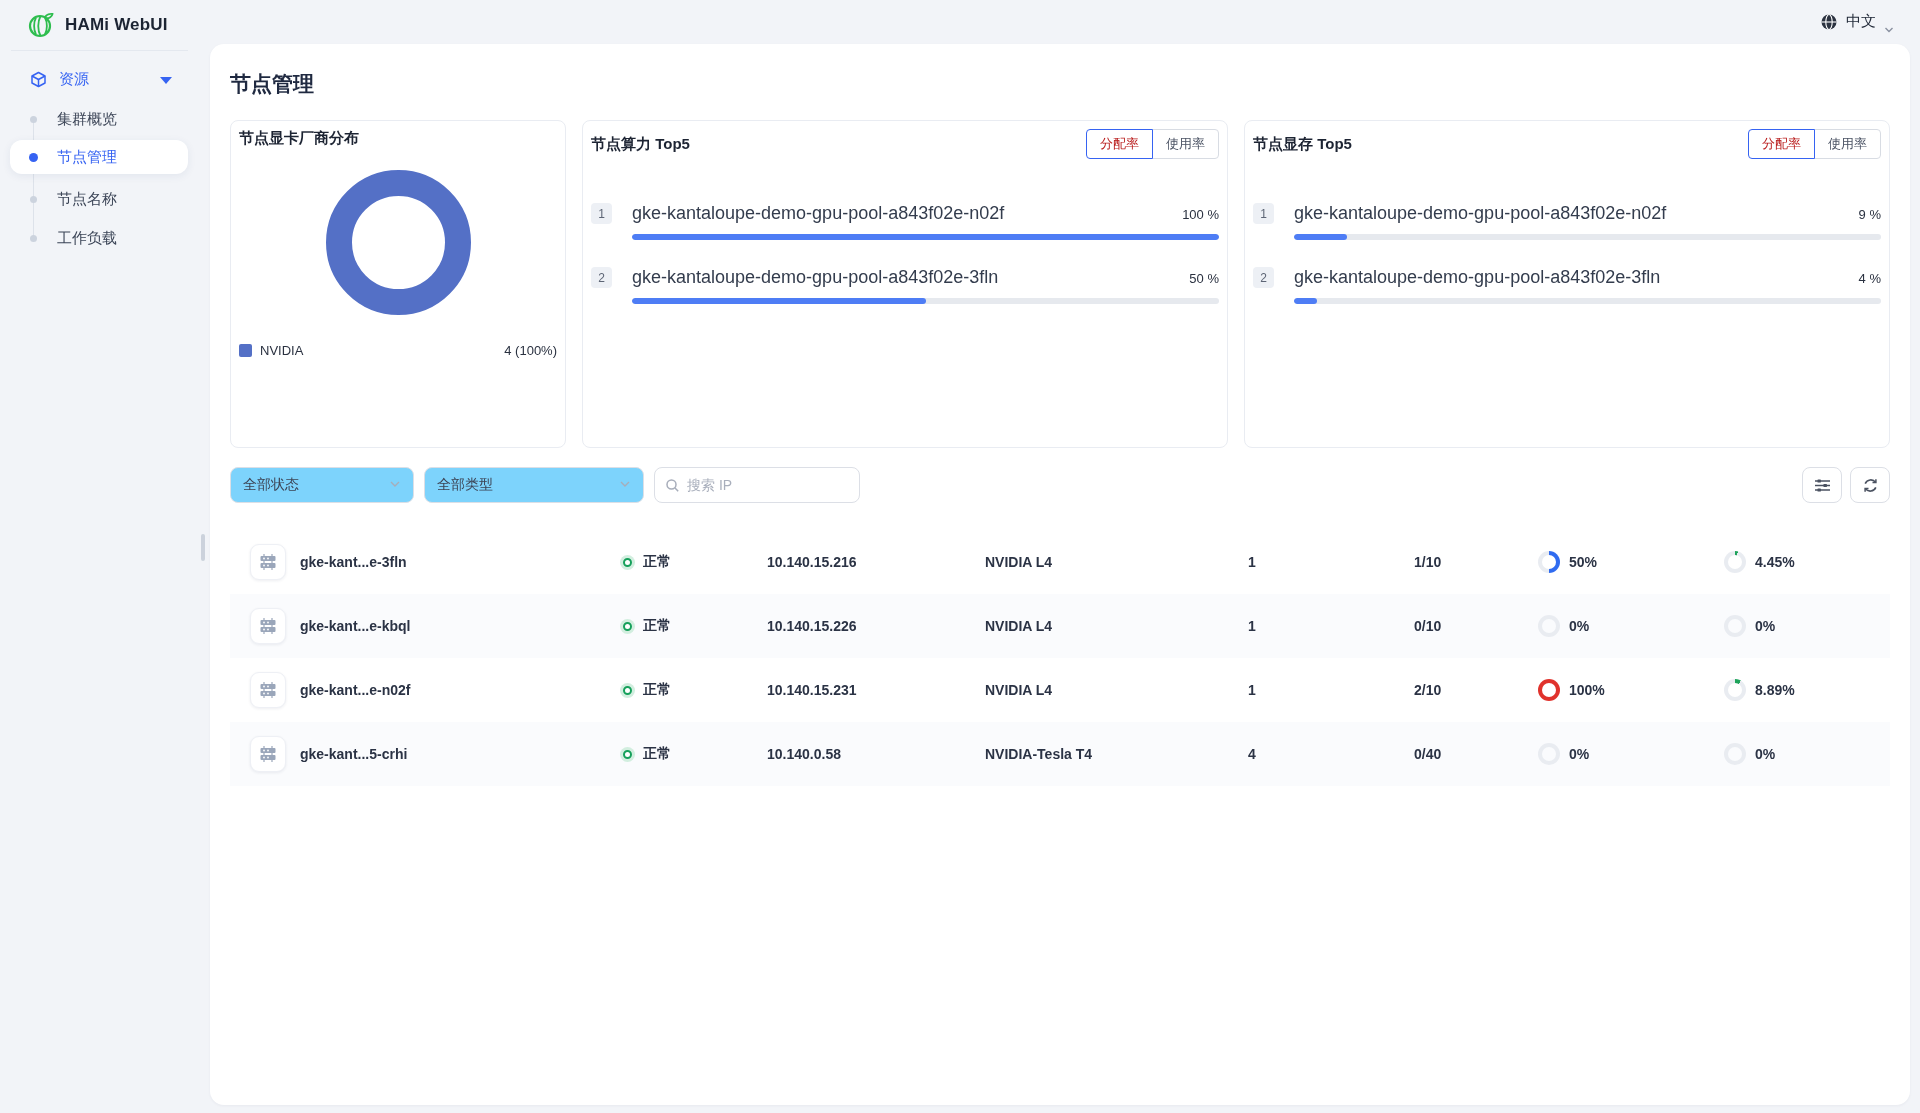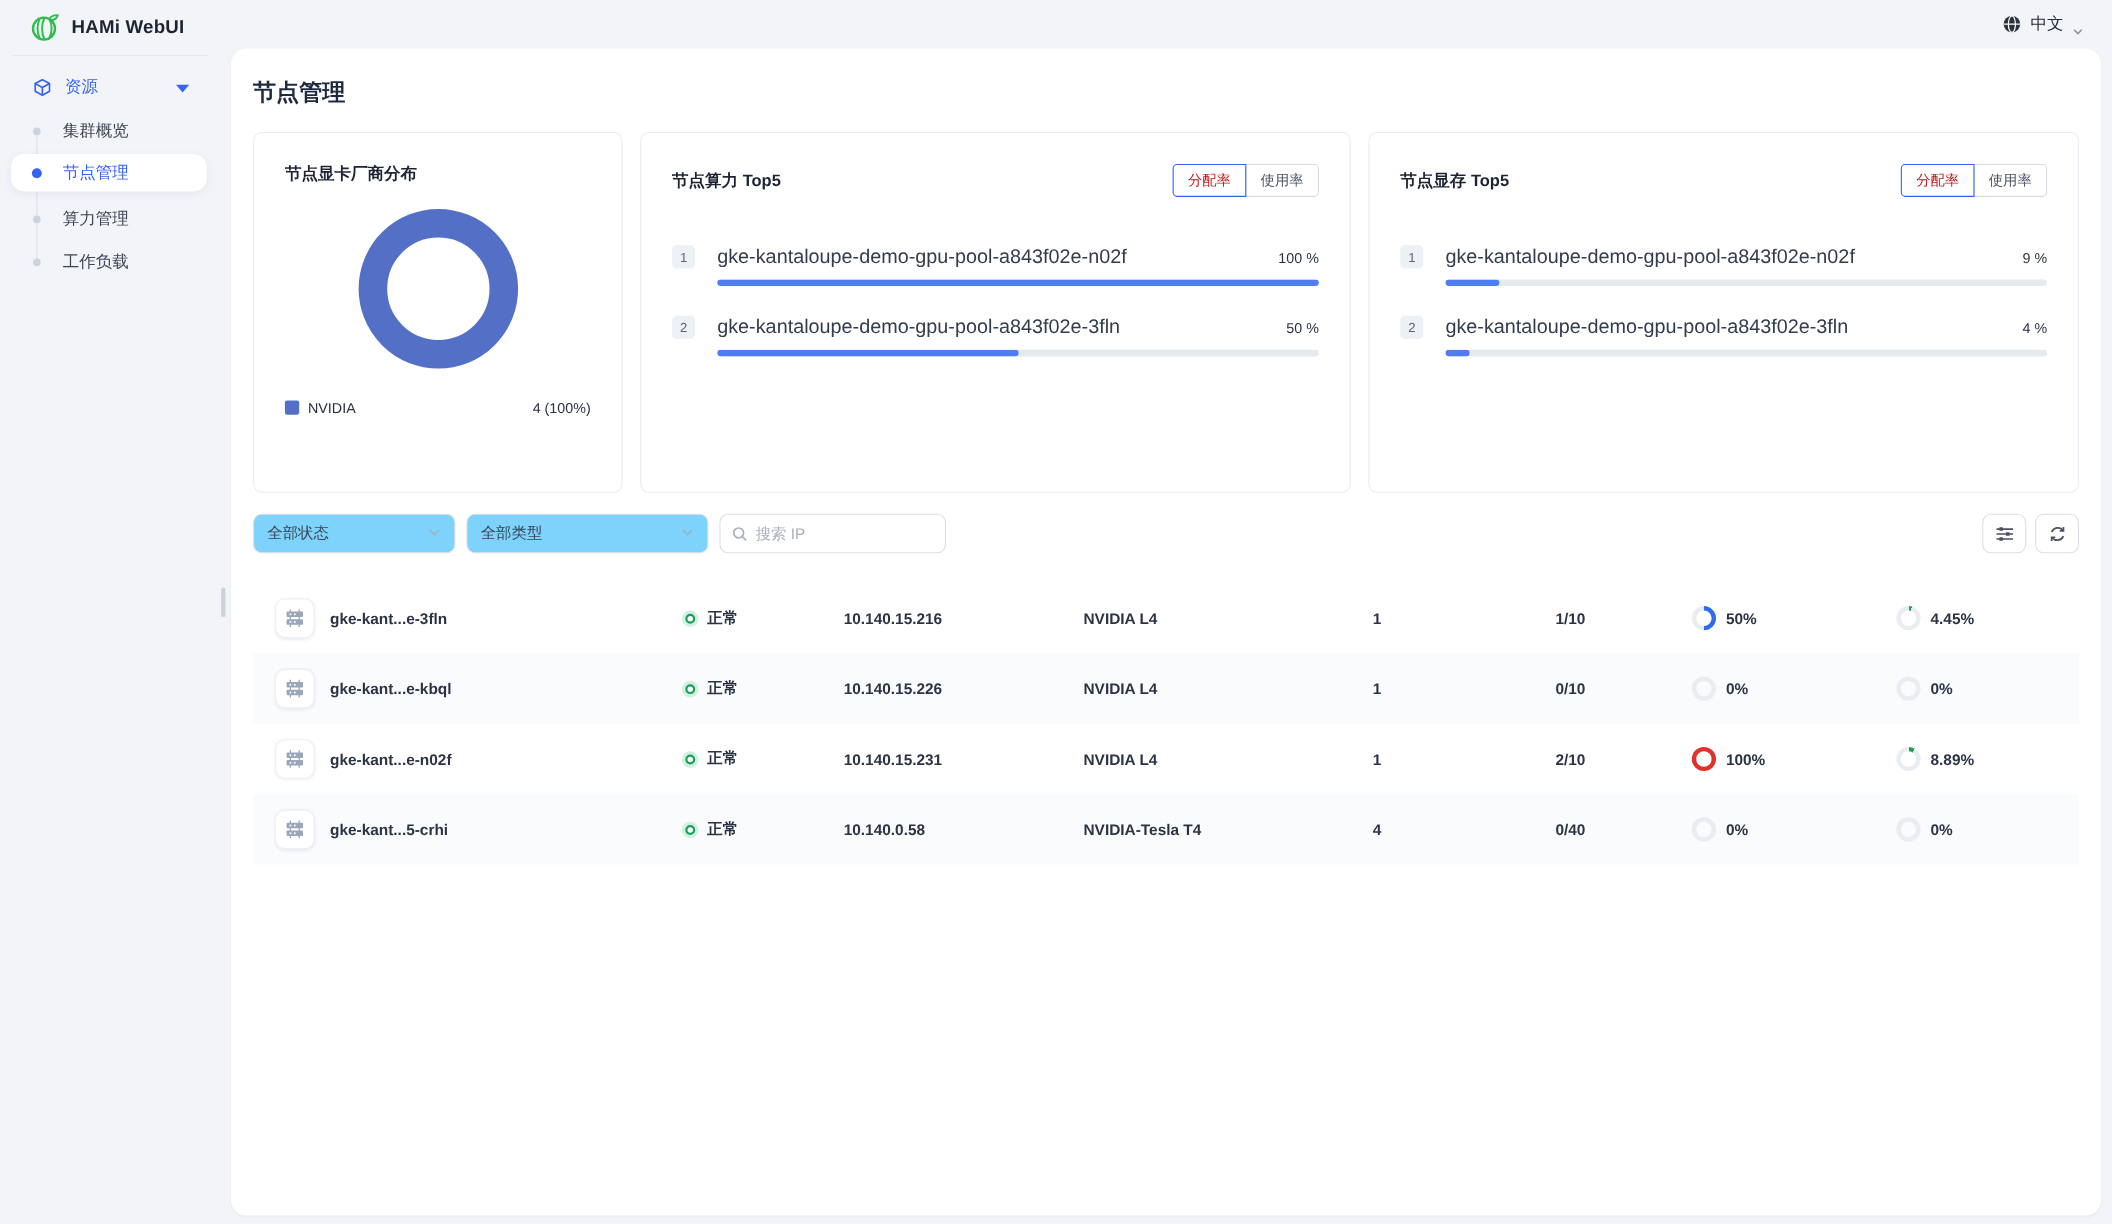--- a/index.html
+++ b/index.html
@@ -27,21 +27,21 @@
   .menu-item.active .dot { width:9px; height:9px; background:#3663f2; left:19px; }
   .mi-0 { top:102px; } .mi-1 { top:140px; } .mi-2 { top:182px; } .mi-3 { top:221px; }
 
   
   .main { position:absolute; left:210px; top:44px; width:1700px; height:1061px; background:#ffffff; border-radius:14px; box-shadow:0 1px 3px rgba(30,40,80,.05); padding:20px; }
   .page-title { font-size:21px; font-weight:bold; color:#1f2940; margin:6px 0 22px 0; }
   .resize-handle { position:absolute; left:201px; top:534px; width:4px; height:27px; background:#ccd2dc; border-radius:2px; cursor:col-resize; }
 
   
   .cards { display:flex; gap:16px; height:328px; }
-  .card { border:1px solid #e9ecf2; border-radius:8px; background:#fff; padding:28px; position:relative; }
+  .card { border:1px solid #e9ecf2; border-radius:8px; background:#fff; padding:8px; position:relative; }
   .card-vendor { width:336px; flex:none; }
   .card-top5 { flex:1; }
   .card-title { font-size:15px; font-weight:bold; color:#1d2433; }
   .card-head { display:flex; align-items:center; justify-content:space-between; height:30px; }
 
   .donut-wrap { display:flex; justify-content:center; margin-top:22px; }
   .donut { width:145px; height:145px; border-radius:50%; border:26px solid #5470c6; }
   .legend-row { display:flex; align-items:center; margin-top:28px; }
   .legend-swatch { width:13px; height:13px; background:#5470c6; border-radius:2px; }
   .legend-label { font-size:13px; color:#2a3140; margin-left:8px; }
@@ -146,21 +146,21 @@
     <div class="menu-item mi-0">
       <span class="dot"></span>
       <span>集群概览</span>
     </div>
     <div class="menu-item mi-1 active">
       <span class="dot"></span>
       <span>节点管理</span>
     </div>
     <div class="menu-item mi-2">
       <span class="dot"></span>
-      <span>算力管理</span>
+      <span>节点名称</span>
     </div>
     <div class="menu-item mi-3">
       <span class="dot"></span>
       <span>工作负载</span>
     </div>
   </div>
 
   <div class="resize-handle"></div>
 
   <div class="main">

